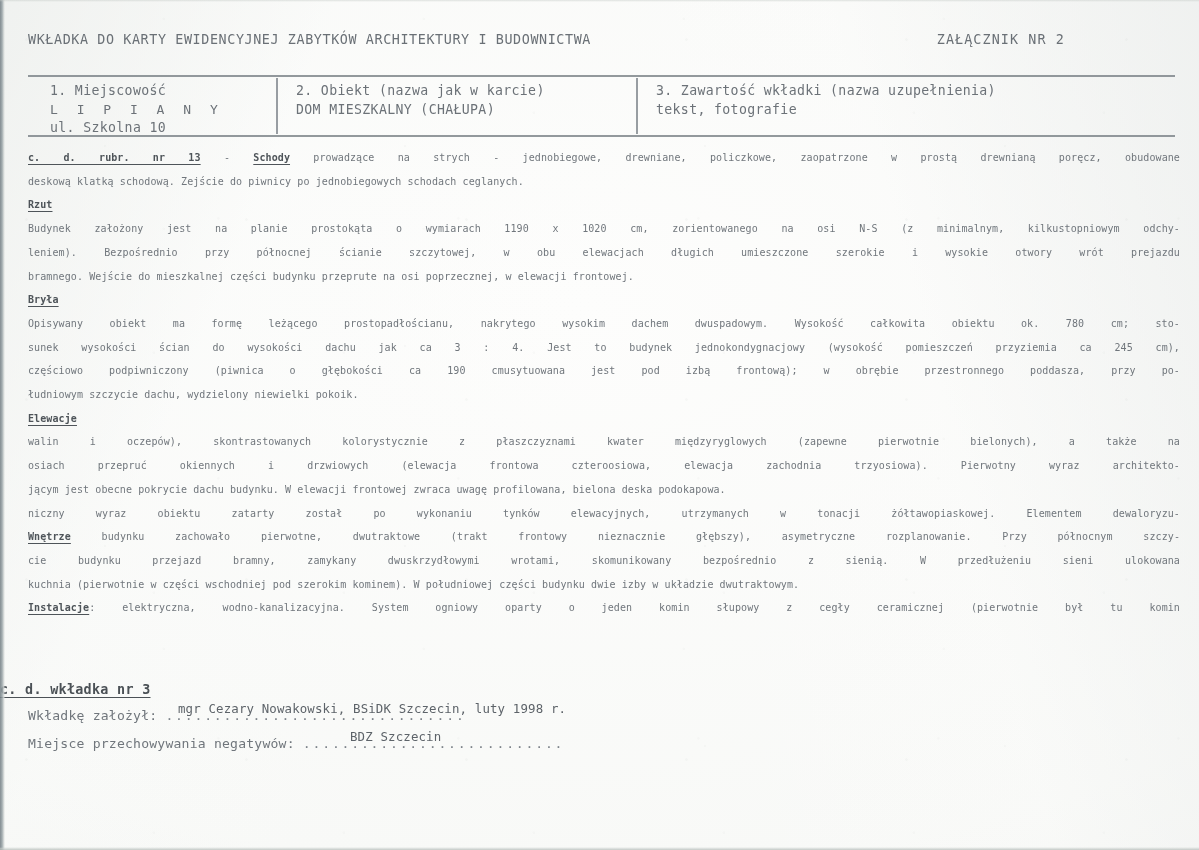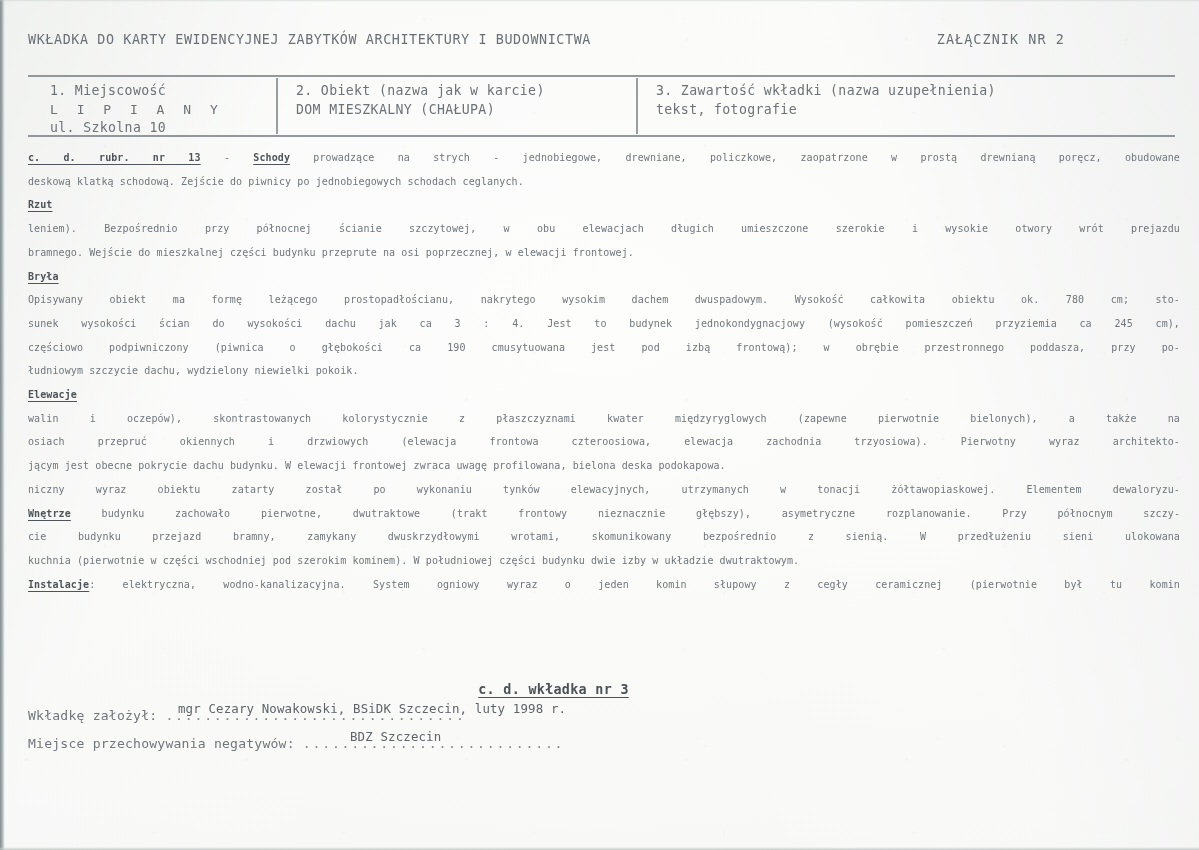--- a/index.html
+++ b/index.html
@@ -158,21 +158,21 @@
     white-space: normal;
   }
   .last-line { text-align-last: left; }
 
   
   .cont-note {
     position: absolute;
     left: 0;
     top: 682px;
     width: 1199px;
-    text-align: center;
+    text-align: left;
     font-size: 13.4px;
     font-weight: bold;
     color: #4b5156;
     letter-spacing: .3px;
     padding-right: 92px;
     box-sizing: border-box;
   }
   .cont-note span {
     text-decoration: underline;
     text-underline-offset: 3px;
@@ -261,20 +261,21 @@
 
   <div class="body-text">
 
     <p class="para">
       <span class="justify-line"><span class="hdr-underline">c. d. rubr. nr 13</span><span> - </span><span class="hdr-underline">Schody</span><span> prowadzące na strych - jednobiegowe, drewniane, policzkowe, zaopatrzone w prostą drewnianą poręcz, obudowane</span></span>
       <span class="justify-line last-line">deskową klatką schodową. Zejście do piwnicy po jednobiegowych schodach ceglanych.</span>
     </p>
 
     <p class="para">
       <span class="section-head"><span>Rzut</span></span>
+      <span class="justify-line">Budynek założony jest na planie prostokąta o wymiarach 1190 x 1020 cm, zorientowanego na osi N-S (z minimalnym, kilkustopniowym odchy-</span>
       <span class="justify-line">leniem). Bezpośrednio przy północnej ścianie szczytowej, w obu elewacjach długich umieszczone szerokie i wysokie otwory wrót prejazdu</span>
       <span class="justify-line last-line">bramnego. Wejście do mieszkalnej części budynku przeprute na osi poprzecznej, w elewacji frontowej.</span>
     </p>
 
     <p class="para">
       <span class="section-head"><span>Bryła</span></span>
       <span class="justify-line">Opisywany obiekt ma formę leżącego prostopadłościanu, nakrytego wysokim dachem dwuspadowym. Wysokość całkowita obiektu ok. 780 cm; sto-</span>
       <span class="justify-line">sunek wysokości ścian do wysokości dachu jak ca 3 : 4. Jest to budynek jednokondygnacjowy (wysokość pomieszczeń przyziemia ca 245 cm),</span>
       <span class="justify-line">częściowo podpiwniczony (piwnica o głębokości ca 190 cmusytuowana jest pod izbą frontową); w obrębie przestronnego poddasza, przy po-</span>
       <span class="justify-line last-line">łudniowym szczycie dachu, wydzielony niewielki pokoik.</span>
@@ -288,21 +289,21 @@
       <span class="justify-line">niczny wyraz obiektu zatarty został po wykonaniu tynków elewacyjnych, utrzymanych w tonacji żółtawopiaskowej. Elementem dewaloryzu-</span>
     </p>
 
     <p class="para">
       <span class="justify-line"><span class="hdr-underline">Wnętrze</span><span> budynku zachowało pierwotne, dwutraktowe (trakt frontowy nieznacznie głębszy), asymetryczne rozplanowanie. Przy północnym szczy-</span></span>
       <span class="justify-line">cie budynku przejazd bramny, zamykany dwuskrzydłowymi wrotami, skomunikowany bezpośrednio z sienią. W przedłużeniu sieni ulokowana</span>
       <span class="justify-line last-line">kuchnia (pierwotnie w części wschodniej pod szerokim kominem). W południowej części budynku dwie izby w układzie dwutraktowym.</span>
     </p>
 
     <p class="para">
-      <span class="justify-line"><span class="hdr-underline">Instalacje</span><span>: elektryczna, wodno-kanalizacyjna. System ogniowy wyraz o jeden komin słupowy z cegły ceramicznej (pierwotnie był tu komin</span></span>
+      <span class="justify-line"><span class="hdr-underline">Instalacje</span><span>: elektryczna, wodno-kanalizacyjna. System ogniowy oparty o jeden komin słupowy z cegły ceramicznej (pierwotnie był tu komin</span></span>
     </p>
   </div>
 
   <div class="cont-note">
     <span>c. d. wkładka nr 3</span>
   </div>
 
   <div class="footer">
     <div class="footer-row">
       <span class="footer-label">Wkładkę założył: </span><span class="dots">...............................</span>

